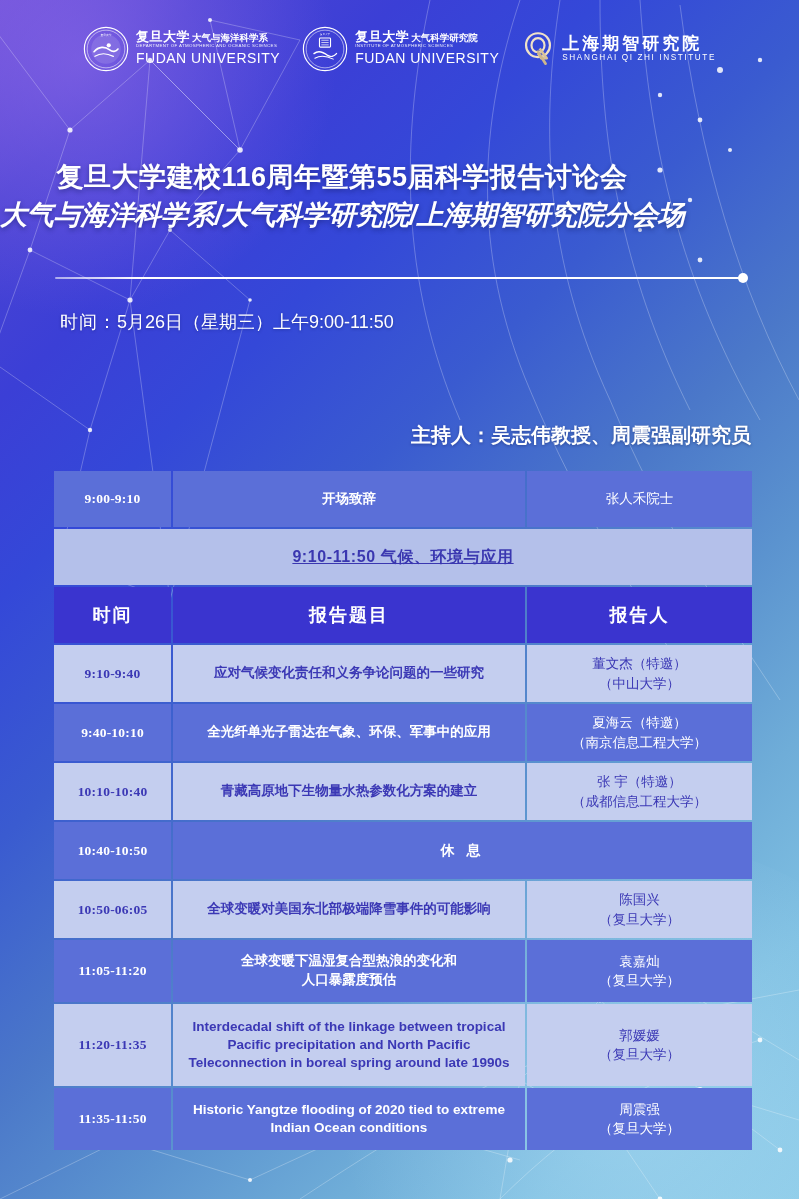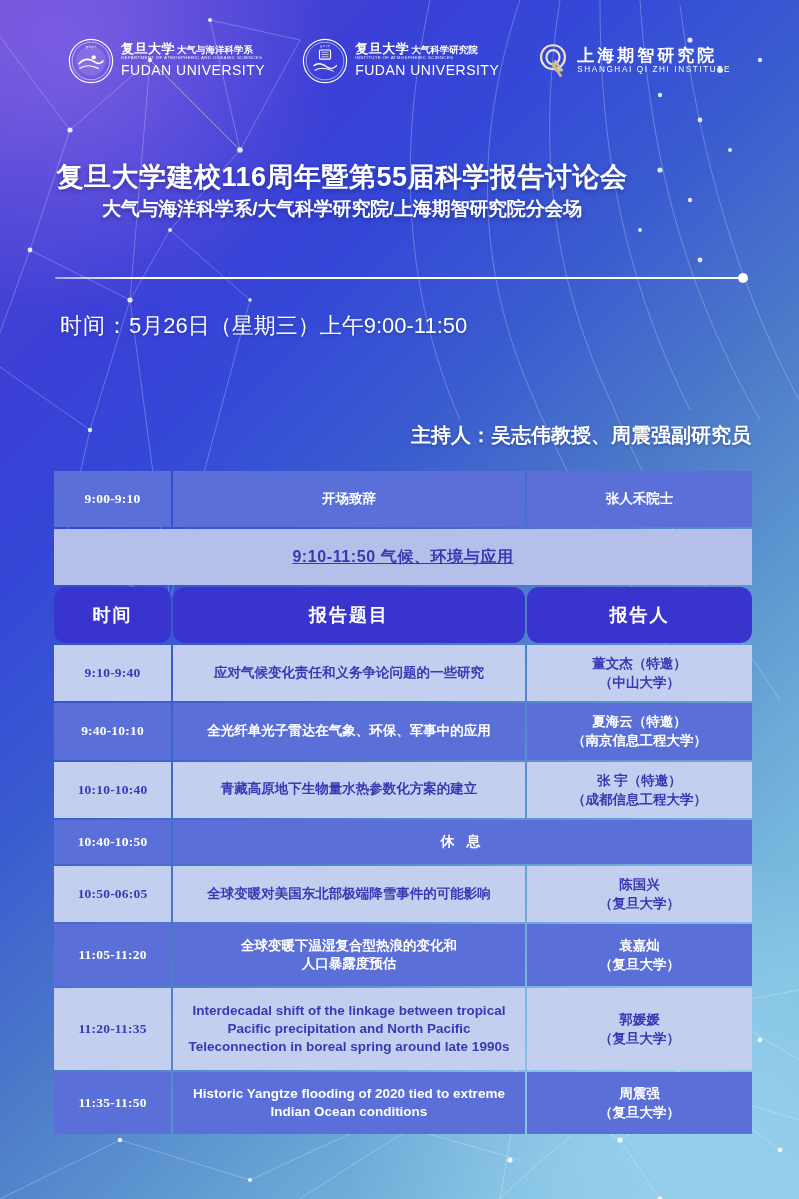--- a/index.html
+++ b/index.html
@@ -38,22 +38,22 @@
   }
   .glow-br {
     position:absolute; right:-140px; bottom:-160px;
     width:620px; height:520px; border-radius:50%;
     background: radial-gradient(circle, rgba(190,230,250,.38) 0%, rgba(190,230,250,0) 72%);
     pointer-events:none;
   }
 
   
   .logo-bar {
-    position: absolute; left: 0; top: 38px; width: 799px;
-    display: flex; justify-content: center; align-items: center; gap: 37px;
+    position: absolute; left: 0; top: 26px; width: 799px;
+    display: flex; justify-content: center; align-items: center; gap: 22px;
   }
   .logo { display: flex; align-items: center; gap: 7px; }
   .seal { width: 46px; height: 46px; flex: 0 0 auto; }
   .logo-txt { display: flex; flex-direction: column; justify-content: center; }
   .lt-cn {
     display:flex; align-items:baseline; gap:2px;
     color:#fff; font-weight:bold; line-height:1;
   }
   .lt-cn .big { font-size: 13px; letter-spacing:.5px; font-family:"DejaVu Serif", serif; }
   .lt-cn .sml { font-size: 9.5px; }
@@ -66,37 +66,37 @@
   
   .title-block {
     position: absolute; left: 0; top: 158px; width: 684px; text-align: center;
   }
   .title-line {
     color:#fff; font-weight:bold; line-height:1.42;
     text-shadow: 0 2px 5px rgba(10,20,80,.45);
     white-space: nowrap;
   }
   .title-1 { font-size: 27px; letter-spacing: .5px; }
-  .title-2 { font-size: 19px; letter-spacing: -.2px; }
+  .title-2 { font-size: 27px; letter-spacing: -.2px; font-style: italic; }
 
   .rule-wrap { position:absolute; left:0; top:272px; width:799px; height:12px; }
   .rule {
     position:absolute; left:55px; top:5px; width:688px; height:2px;
     background: linear-gradient(90deg, rgba(255,255,255,.55), #ffffff 12%, #ffffff 100%);
     border-radius:2px;
   }
   .rule-dot {
     position:absolute; left:738px; top:1px; width:10px; height:10px;
     border-radius:50%; background:#ffffff;
   }
 
   
   .meta { position:absolute; left:60px; top:305px; }
   .meta-row {
-    color:#ffffff; font-size:22px; line-height:1.95; font-weight:500;
+    color:#ffffff; font-size:18px; line-height:1.95; font-weight:500;
     text-shadow: 0 1px 3px rgba(10,20,80,.35);
     white-space: nowrap;
   }
   .meta-label { letter-spacing:1px; }
   .host {
     position:absolute; right:48px; top:422px;
     color:#ffffff; font-size:20px; font-weight:bold;
     text-shadow: 0 1px 3px rgba(10,20,80,.4);
     white-space:nowrap;
   }
@@ -112,34 +112,34 @@
     padding: 9px 6px;
   }
   col.c-time  { width: 117px; }
   col.c-title { width: 352px; }
   col.c-who   { width: 225px; }
 
   
   .r-dark  { background:#5b6fd8; color:#ffffff; }
   .r-light { background:#c4ceef; color:#3b38b5; }
   .r-sect  { background:#b4c0ea; color:#3a37b0;text-decoration:underline; }
-  .r-head  { background:#3a34cf; color:#ffffff;border-radius:12px; }
+  .r-head  { background:#3a34cf; color:#ffffff; }
 
   .t-time  { font-size:13.5px; font-weight:bold; letter-spacing:.2px; white-space:nowrap;font-family:Liberation Serif, serif; }
   .t-title { font-size:13.5px; font-weight:bold; line-height:1.38; }
-  .t-who   { font-size:13.5px; font-weight:bold; line-height:1.42; }
+  .t-who   { font-size:13.5px; font-weight:normal; line-height:1.42; }
   .t-sect  { font-size:16px; font-weight:bold; letter-spacing:.6px; }
   .t-head  { font-size:18px; font-weight:bold; letter-spacing:2px; }
   .t-break { font-size:14px; font-weight:bold; letter-spacing:4px; }
   .en { font-size:13.5px; line-height:1.34; }
 
   .row-h1 td { height:56px; }
   .row-sect td { height:56px; }
   .row-head td { height:56px; }
-  .row-r td { height:44px; }
+  .row-r td { height:57px; }
   .row-tall td { height:62px; }
   .row-xtall td { height:82px; }
 </style>
 </head>
 <body>
 
 <div id="poster">
 
   <div class="glow-tl"></div>
   <div class="glow-br"></div>

